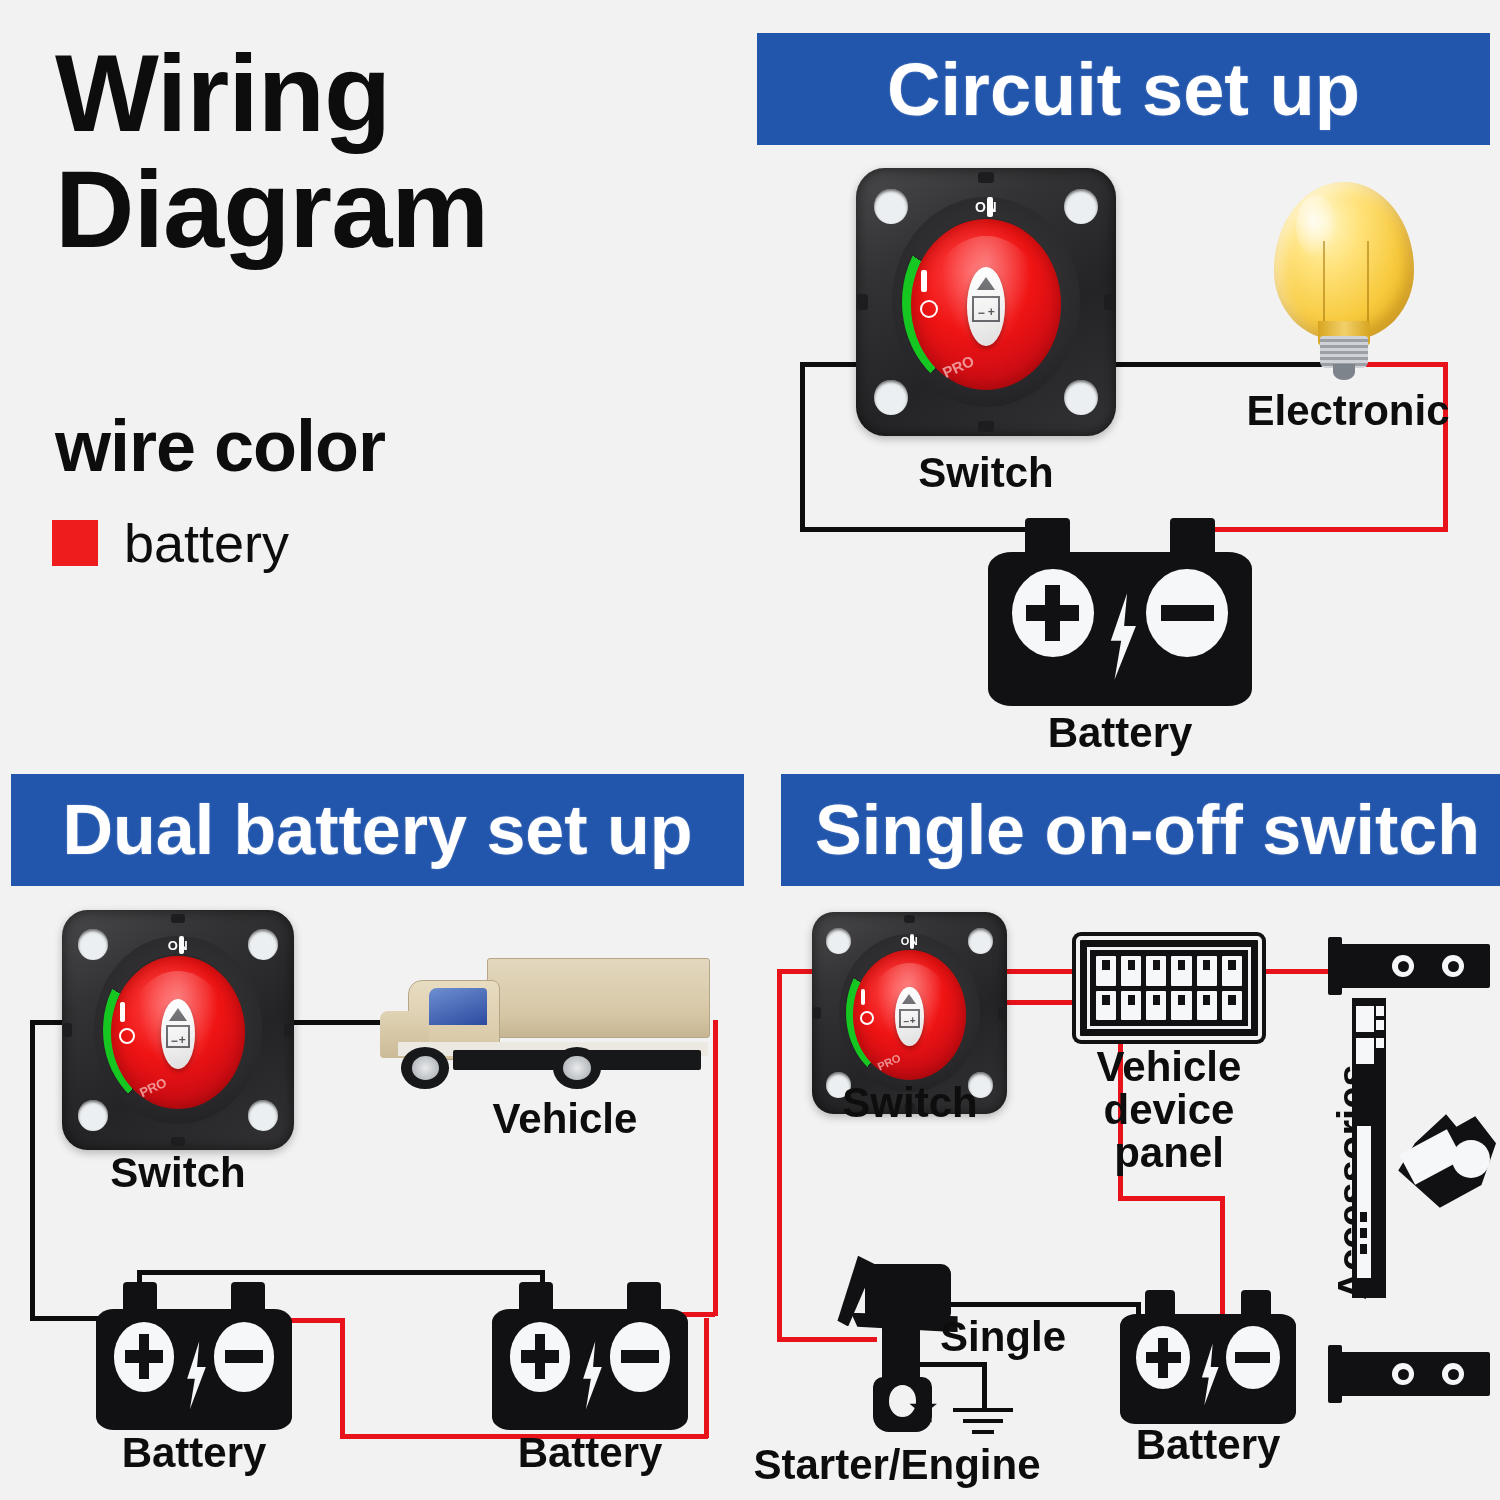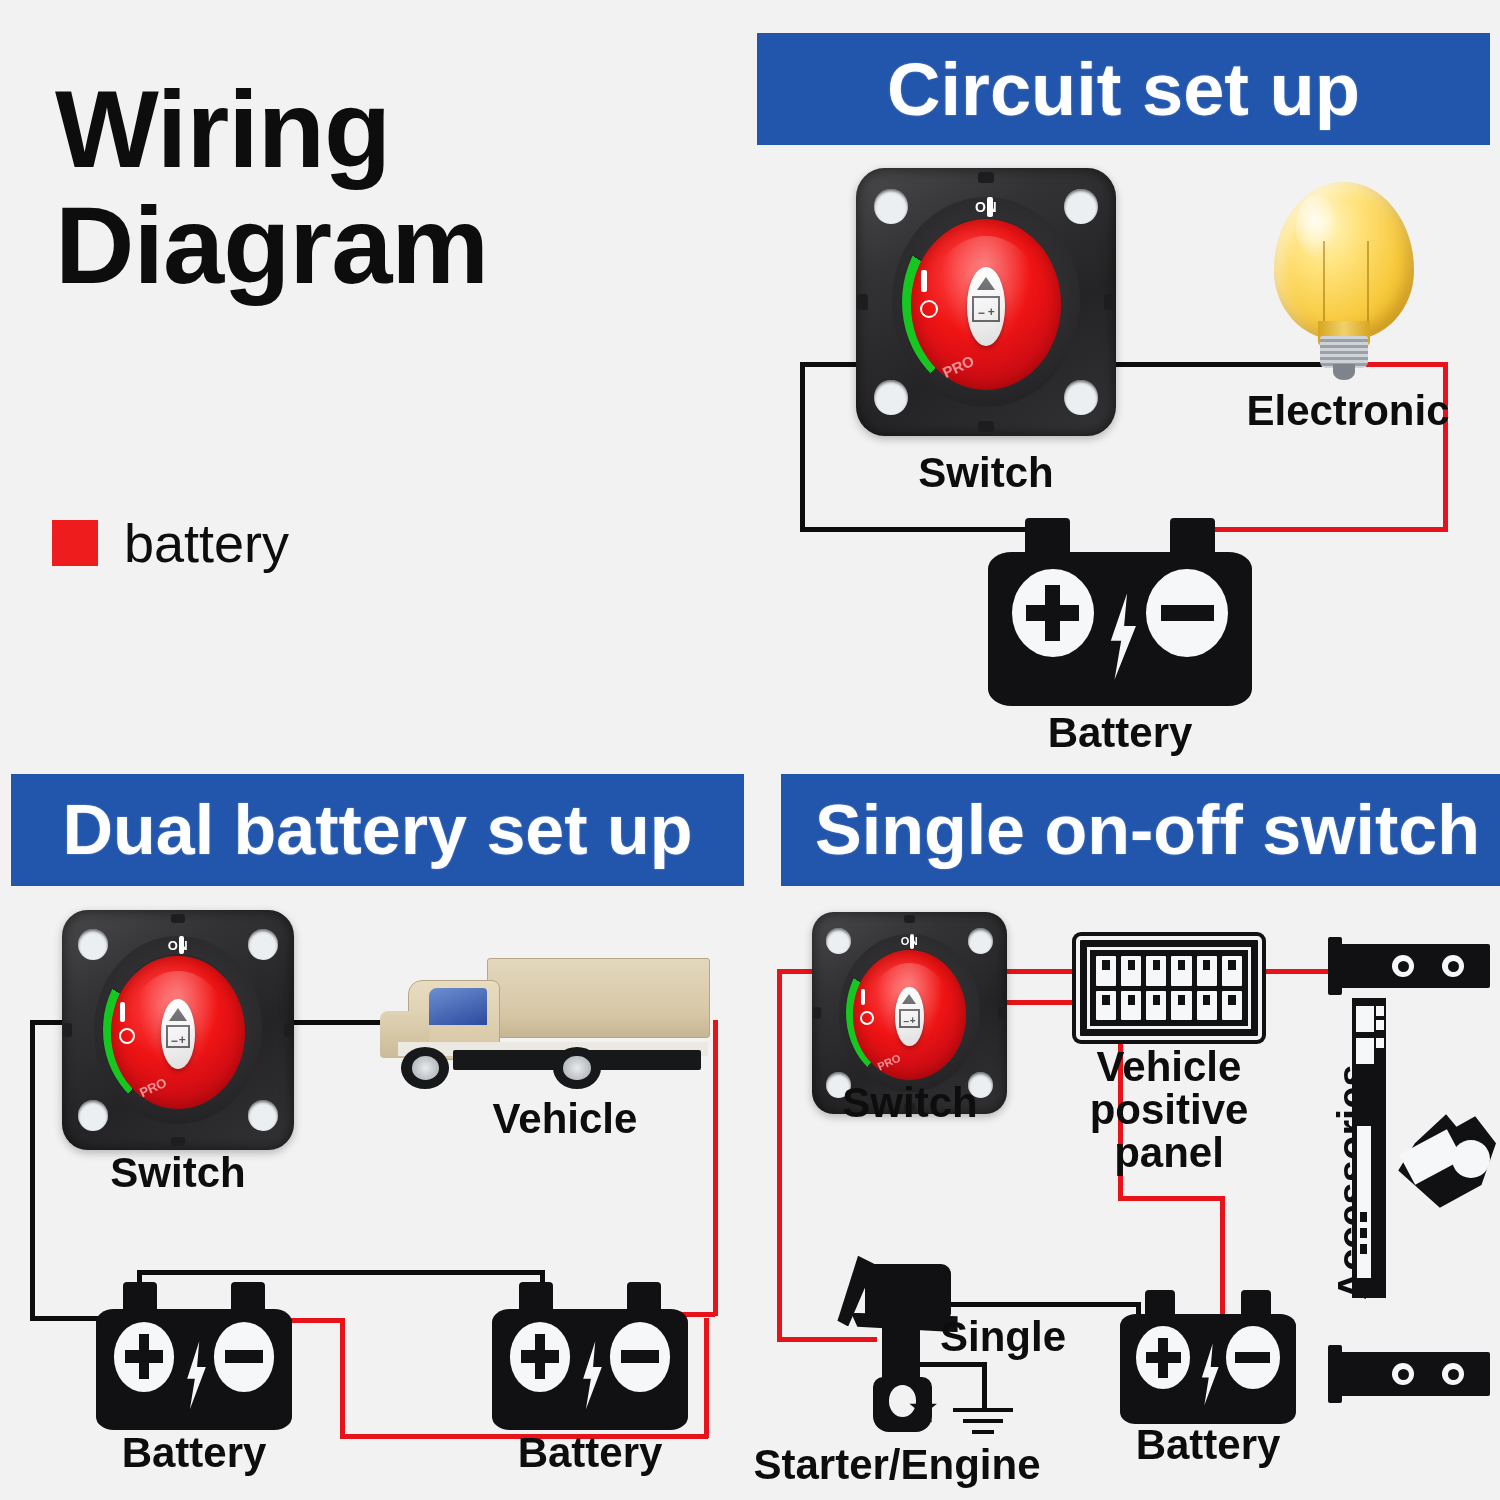--- a/index.html
+++ b/index.html
@@ -10,21 +10,20 @@
     overflow:hidden;
     position:relative;
   }
   .root{position:absolute;left:0;top:0;width:1500px;height:1500px;}
 
   
   .main-title{
     position:absolute;left:55px;top:35px;width:660px;
     font-size:110px;font-weight:bold;line-height:1.05;color:#0d0d0d;
     letter-spacing:-1px;
-    margin-top:36px;
   }
   .wire-color-title{
     position:absolute;left:55px;top:405px;
     font-size:72px;font-weight:bold;color:#0d0d0d;letter-spacing:-1px;
   }
   .legend{position:absolute;left:52px;top:512px;}
   .legend-row{display:flex;align-items:center;height:62px;}
   .legend-swatch{width:46px;height:46px;margin-right:26px;}
   .legend-label{font-size:54px;color:#0d0d0d;line-height:1;}
 
@@ -254,20 +253,21 @@
 </head>
 <body>
 
 <div class="root">
 
   <div class="main-title">
     <div>Wiring</div>
     <div>Diagram</div>
   </div>
 
+  <div class="wire-color-title">wire color</div>
 
   <div class="legend">
     <div class="legend-row">
       <span class="legend-swatch" style="background:#ee1c1c"></span>
       <span class="legend-label">battery</span>
     </div>
   </div>
 
   <div class="band" id="band-simple">Circuit set up</div>
 
@@ -482,21 +482,21 @@
       <div class="cb-sw"></div>
       <div class="cb-sw"></div>
       <div class="cb-sw"></div>
       <div class="cb-sw"></div>
       <div class="cb-sw"></div>
       <div class="cb-sw"></div>
     </div>
   </div>
   <div class="cap" style="left:1058px;top:1046px;width:222px;">
     <div>Vehicle</div>
-    <div>positive</div>
+    <div>device</div>
     <div>panel</div>
   </div>
 
   <div class="eng" style="left:820px;top:1248px;width:172px;height:196px;">
     <div class="eng-tiller"></div>
     <div class="eng-cowl"></div>
     <div class="eng-plate"></div>
     <div class="eng-shaft"></div>
     <div class="eng-lower"></div>
     <div class="eng-notch"></div>

